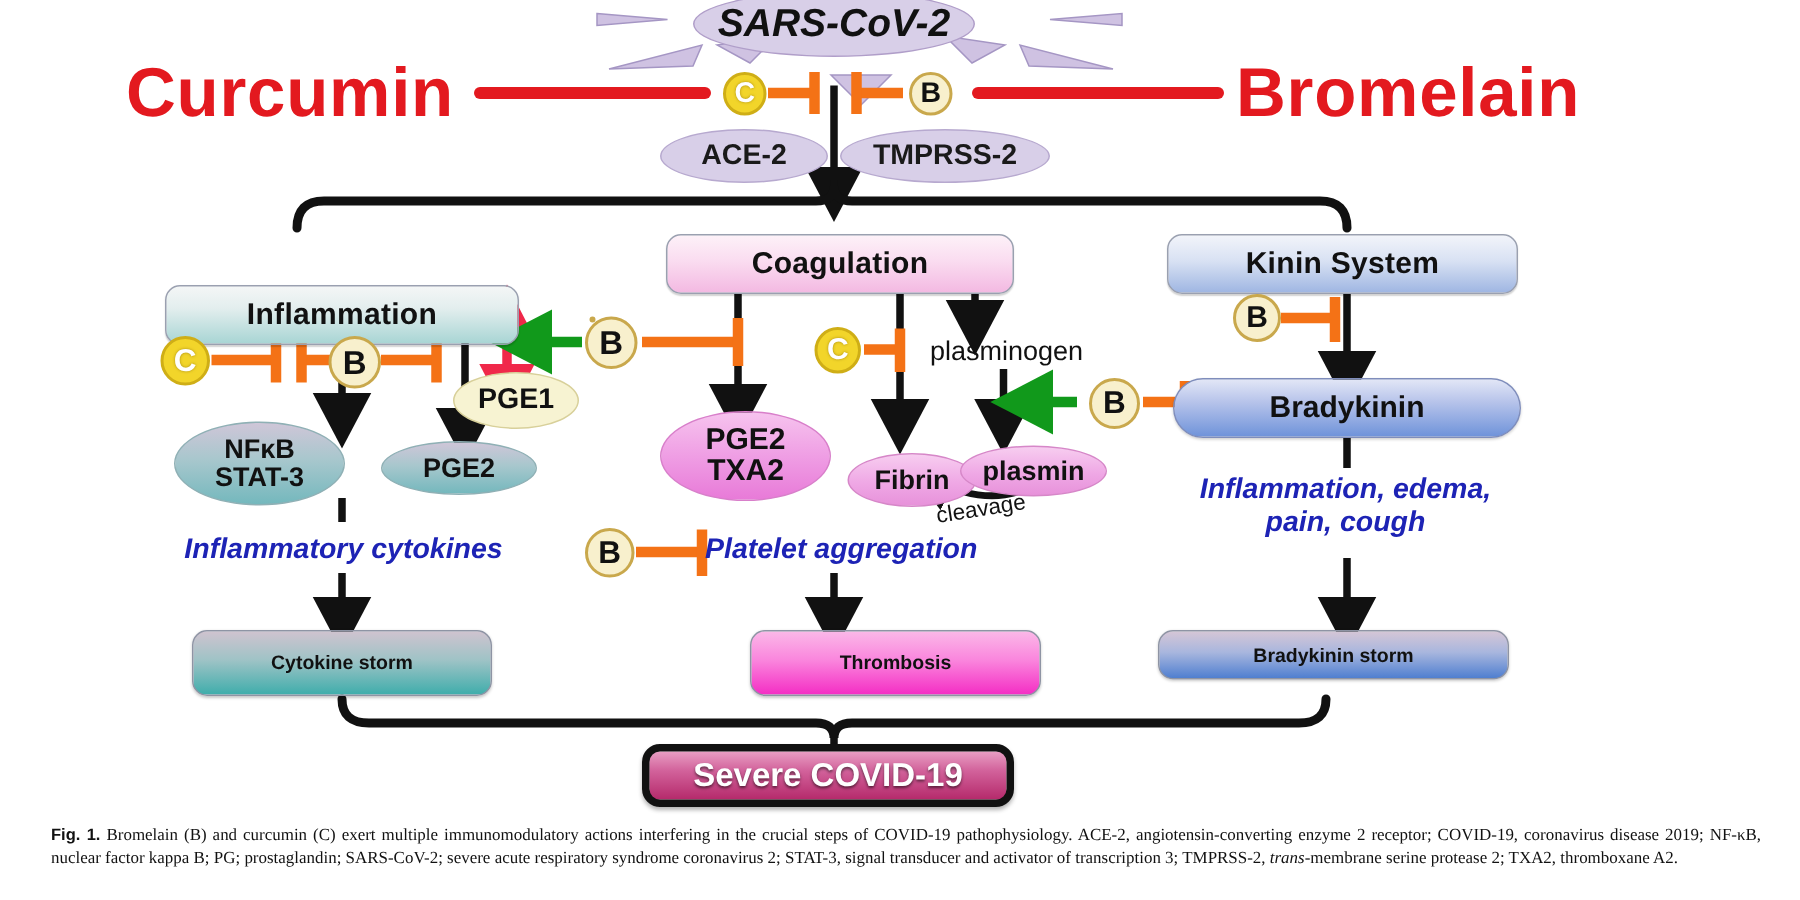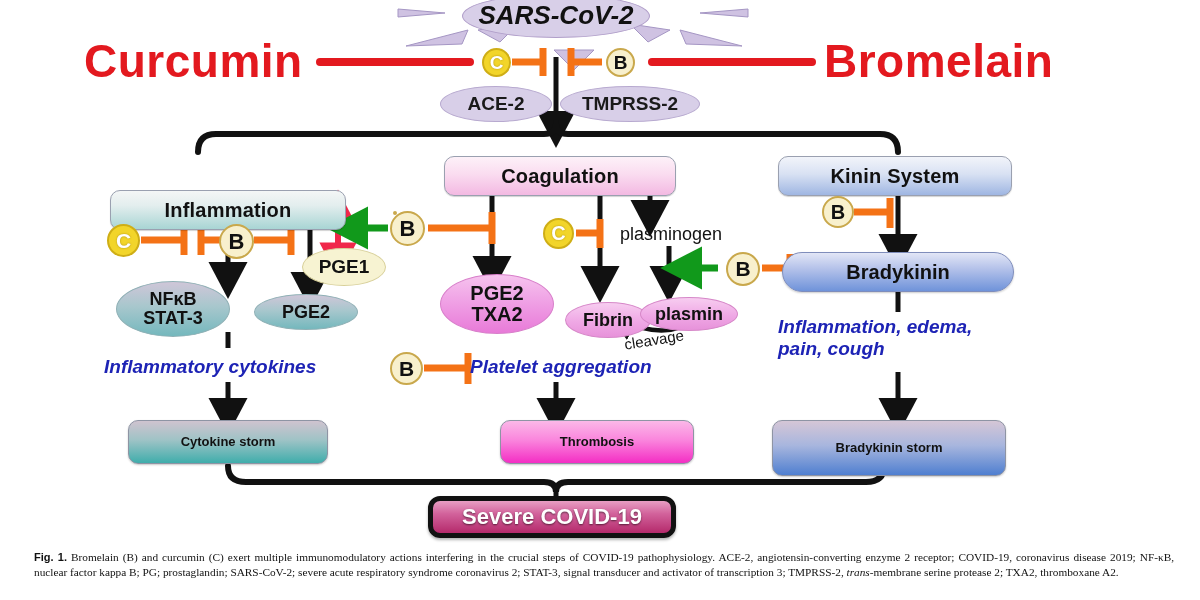--- a/index.html
+++ b/index.html
@@ -161,20 +161,21 @@
     color: #ffffff;
     text-shadow: 0 0 2px rgba(120,90,0,.6);
   }
   
   .bluelabel {
     position: absolute;
     color: #1d23b5;
     font-weight: bold;
     font-style: italic;
     font-size: 19px;
+    text-align: center;
     line-height: 1.15;
     user-select: none;
   }
   
   .plainlabel {
     position: absolute;
     color: #111111;
     font-size: 18px;
     user-select: none;
     white-space: nowrap;
@@ -375,21 +376,21 @@
 
     <div class="node pillbox" style="left:782px; top:252px; width:232px; height:40px;">Bradykinin</div>
 
     <div class="bluelabel" style="left:104px; top:356px; width:250px;">Inflammatory cytokines</div>
     <div class="bluelabel" style="left:470px; top:356px; width:230px; text-align:left;">Platelet aggregation</div>
     <div class="bluelabel" style="left:778px; top:316px; width:238px; white-space:pre-line;">Inflammation, edema,
 pain, cough</div>
 
     <div class="node stormbox cyto" style="left:128px; top:420px; width:200px; height:44px;">Cytokine storm</div>
     <div class="node stormbox thromb" style="left:452px; top:420px; width:194px; height:44px;">Thrombosis</div>
-    <div class="node stormbox brady" style="left:772px; top:420px; width:234px; height:56px;">Bradykinin storm</div>
+    <div class="node stormbox brady" style="left:772px; top:420px; width:234px; height:33px;">Bradykinin storm</div>
 
     <div class="node severebox" style="left:428px; top:496px; width:248px; height:42px;">Severe COVID-19</div>
 
   </div>
 
   <div id="caption">
     <span class="figlabel">Fig. 1.</span>
     <span>Bromelain (B) and curcumin (C) exert multiple immunomodulatory actions interfering in the crucial steps of COVID-19 pathophysiology. ACE-2, angiotensin-converting</span>
     <span>enzyme 2 receptor; COVID-19, coronavirus disease 2019; NF-κB, nuclear factor kappa B; PG; prostaglandin; SARS-CoV-2; severe acute respiratory syndrome coronavirus 2; STAT-3,</span>
     <span>signal transducer and activator of transcription 3; TMPRSS-2, </span><i>trans</i><span>-membrane serine protease 2; TXA2, thromboxane A2.</span>

